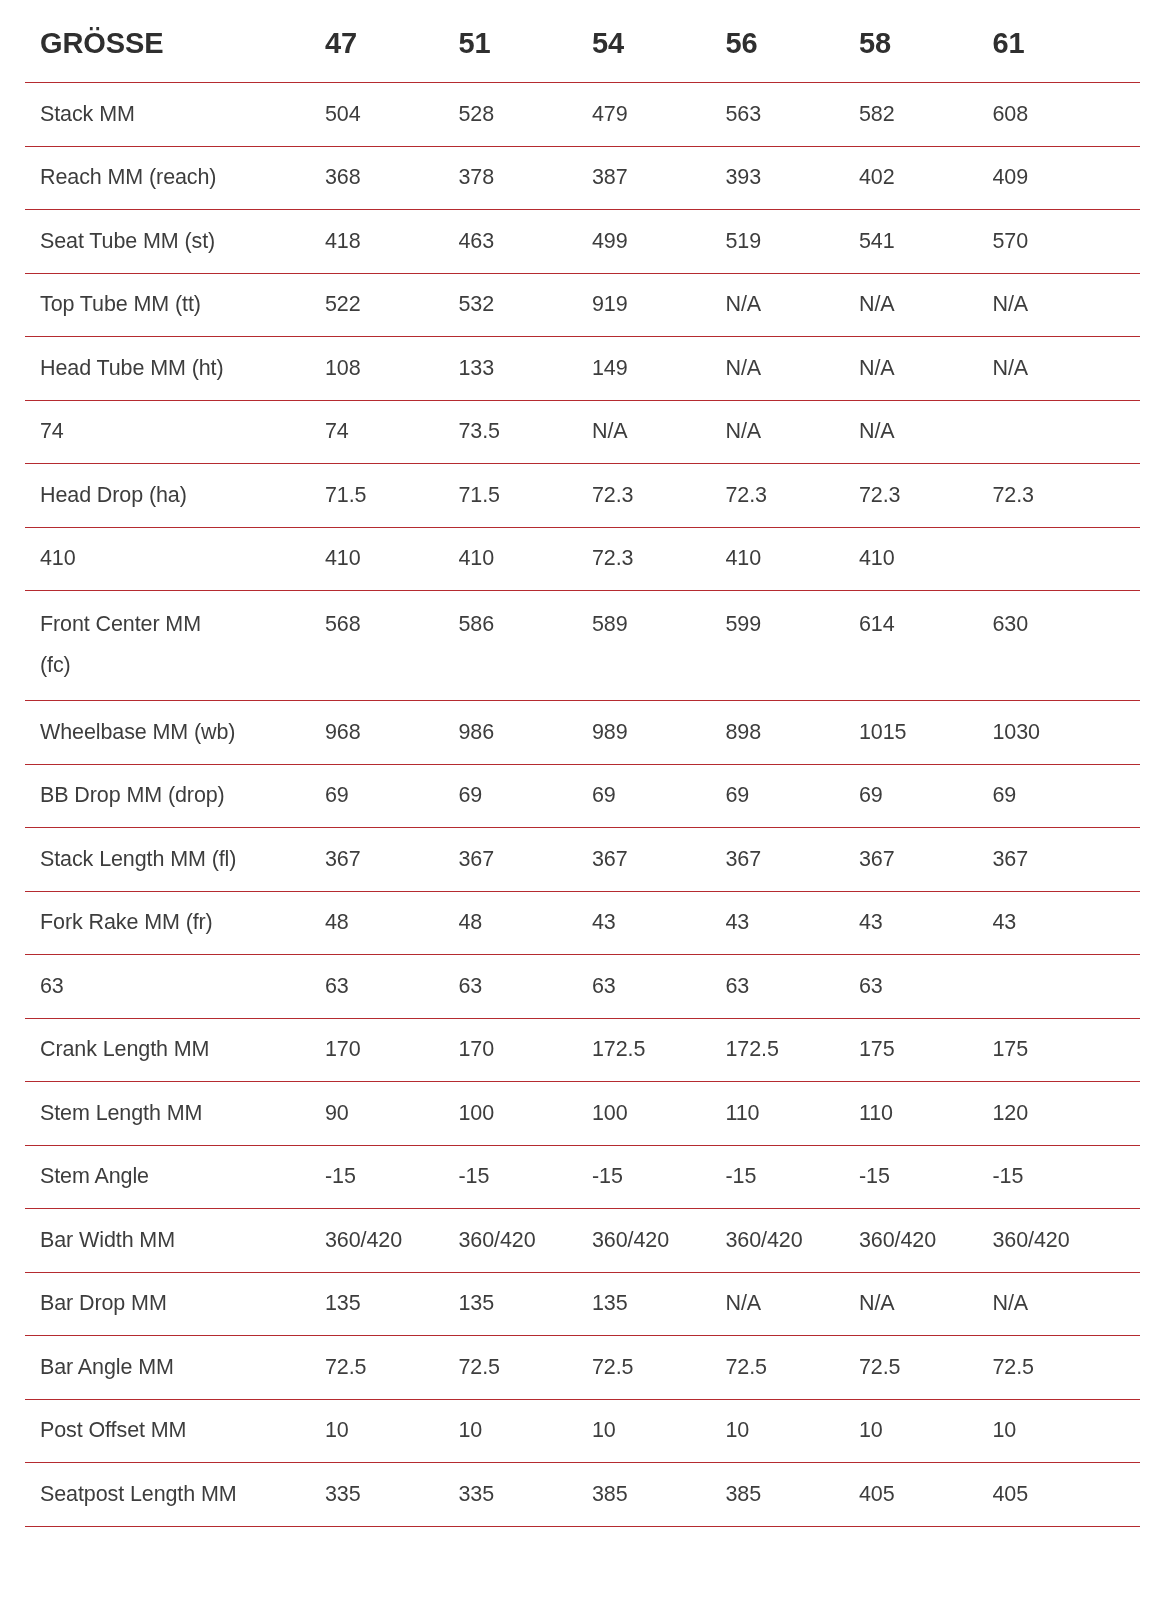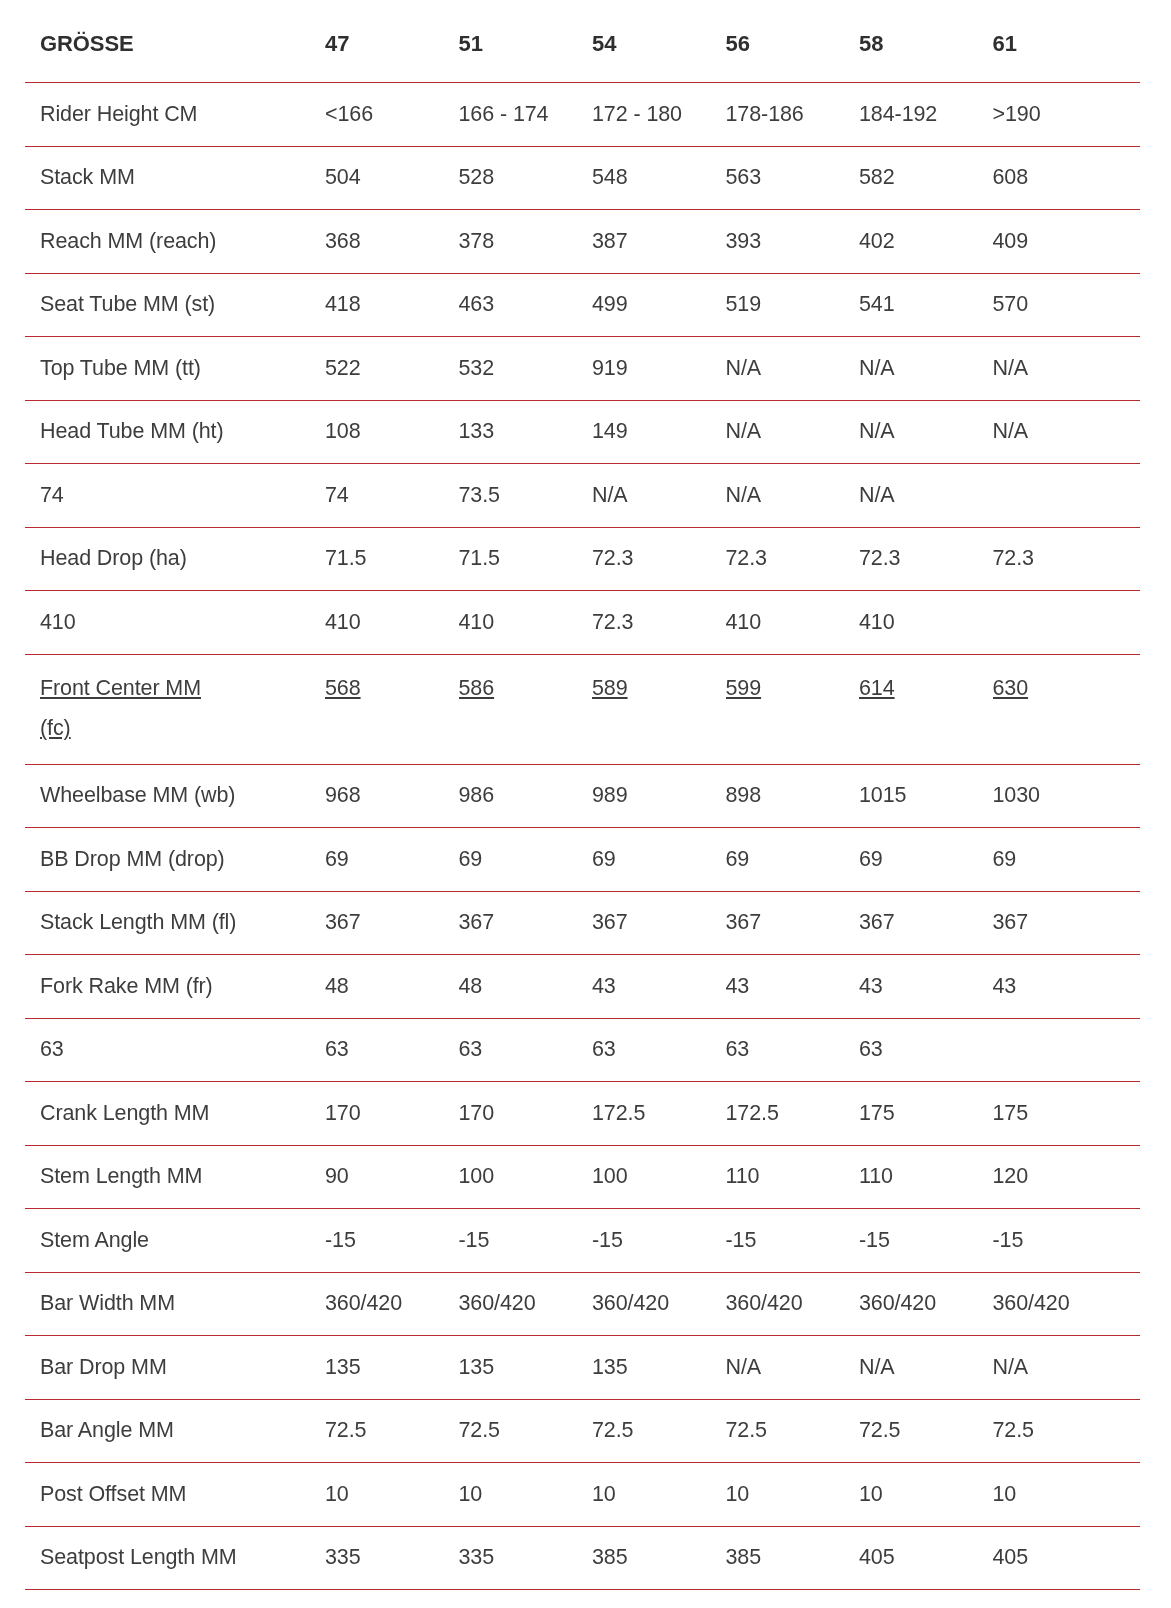--- a/index.html
+++ b/index.html
@@ -28,65 +28,55 @@
     box-sizing:border-box;
     min-height:63.5px;
     padding-left:15px;
     border-bottom:1.6px solid var(--divider);
     font-size:21.5px;
     letter-spacing:-0.1px;
   }
   .row.header{
     min-height:77px;
     font-weight:bold;
-    font-size:22px;
+    font-size:29px;
     color:var(--header-text);
   }
   .cell{
     line-height:1.9;
     white-space:pre-line;
     overflow:hidden;
   }
   .row.tall{
     min-height:110px;
     align-items:flex-start;
     padding-top:13px;
-    text-decoration:underline;
   }
 </style>
 </head>
 <body>
 
 <div class="geo-table">
   <div class="row header">
     <div class="cell">GRÖSSE</div>
 
   <div class="cell">47</div>
       <div class="cell">51</div>
       <div class="cell">54</div>
       <div class="cell">56</div>
       <div class="cell">58</div>
       <div class="cell">61</div>
     </div>
   <div>
 
-  <div class="row">
-    <div class="cell label">Rider Height CM</div>
-  <div class="cell value">&lt;166</div>
-        <div class="cell value">166 - 174</div>
-        <div class="cell value">172 - 180</div>
-        <div class="cell value">178-186</div>
-        <div class="cell value">184-192</div>
-        <div class="cell value">&gt;190</div>
-      </div>
       <div class="row">
     <div class="cell label">Stack MM</div>
   <div class="cell value">504</div>
         <div class="cell value">528</div>
-        <div class="cell value">548</div>
+        <div class="cell value">479</div>
         <div class="cell value">563</div>
         <div class="cell value">582</div>
         <div class="cell value">608</div>
       </div>
       <div class="row">
     <div class="cell label">Reach MM (reach)</div>
   <div class="cell value">368</div>
         <div class="cell value">378</div>
         <div class="cell value">387</div>
         <div class="cell value">393</div>

